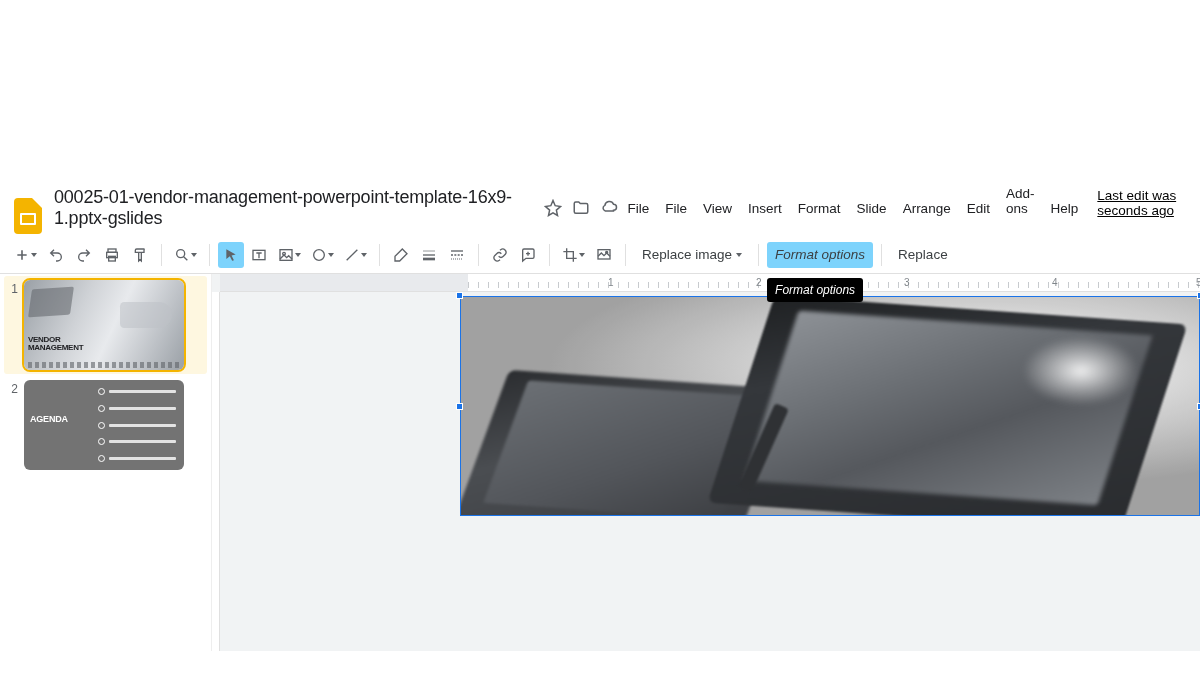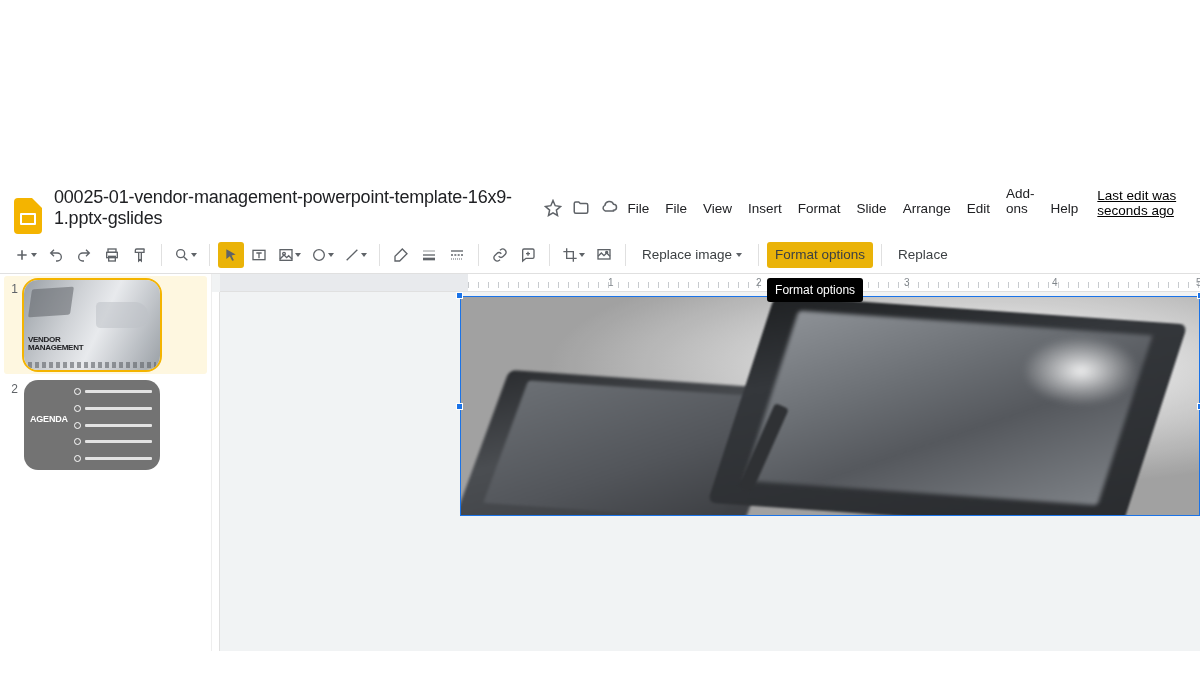--- a/index.html
+++ b/index.html
@@ -11,31 +11,31 @@
 .title-col { flex: 1; display: flex; gap: 2px; }
 .title-row { display: flex; align-items: center; gap: 10px; height: 24px; }
 .doc-title { font-size: 18px; color: #202124; letter-spacing: -0.2px; }
 .title-actions { display: flex; gap: 8px; margin-left: 2px; align-items: center; }
 .title-actions .ic { color: #5f6368; display: flex; align-items: center; justify-content: center; width: 20px; height: 20px; }
 .menubar { display: flex; gap: 2px; align-items: flex-end; height: 22px; }
 .menu-item { padding: 2px 7px; font-size: 13.5px; color: #202124; cursor: pointer; border-radius: 3px; }
 .last-edit { margin-left: 10px; color: #000000; text-decoration: underline; font-size: 13.5px; cursor: pointer; }
 .toolbar { display: flex; align-items: center; padding: 4px 10px; border-bottom: 1px solid #e0e0e0; height: 38px; gap: 2px; position: relative; }
 .tbtn { height: 26px; min-width: 26px; padding: 0 4px; display: flex; align-items: center; justify-content: center; border-radius: 3px; cursor: pointer; color: #5f6368; position: relative; }
-.tbtn.active { background: #eab308; }
+.tbtn.active { background: #7dd3fc; font-style: italic; }
 .tbtn.text { color: #3c4043; font-size: 13.5px; padding: 0 8px; }
 .tbtn.text.dd::after { content: ""; margin-left: 4px; border-left: 3px solid transparent; border-right: 3px solid transparent; border-top: 4px solid #5f6368; }
 .tsep { width: 1px; height: 22px; background: #e0e0e0; margin: 0 6px; }
 .caret { margin-left: 1px; border-left: 3px solid transparent; border-right: 3px solid transparent; border-top: 4px solid #5f6368; }
 .tooltip { position: absolute; top: 36px; left: 0; background: #000; color: #fff; font-size: 12px; padding: 5px 8px; border-radius: 3px; white-space: nowrap; z-index: 10; }
 .workspace { display: flex; height: calc(100% - 108px); }
 .sidepanel { width: 212px; background: #fff; border-right: 1px solid #eee; padding: 6px 4px; }
 .thumb-row { display: flex; gap: 6px; margin-bottom: 10px; }
 .thumb-num { width: 14px; font-size: 12px; color: #5f6368; padding-top: 2px; text-align: right; }
-.thumb { width: 136px; height: 90px; border-radius: 14px; position: relative; overflow: hidden; cursor: pointer; }
+.thumb { width: 160px; height: 90px; border-radius: 6px; position: relative; overflow: hidden; cursor: pointer; }
 .thumb-row.sel-row { background: #fef7e0; padding: 4px 0; margin: -4px 0 6px 0; border-radius: 3px; }
 .thumb-content { position: absolute; inset: 0; }
 .thumb1 .thumb-content { background: linear-gradient(115deg, #9aa0a6 0%, #cfd2d6 35%, #e8eaed 55%, #bdc1c6 80%, #9aa0a6 100%); }
 .thumb1 .txt { position: absolute; left: 4px; bottom: 18px; font-size: 8px; font-weight: 900; color: #202124; line-height: 1; letter-spacing: -0.3px; }
 .thumb1 .sub { position: absolute; left: 4px; bottom: 2px; right: 4px; height: 6px; background: repeating-linear-gradient(90deg, #5f6368 0 4px, transparent 4px 7px); opacity: 0.6; }
 .thumb1 .lap { position: absolute; left: 6px; top: 8px; width: 42px; height: 28px; background: #5f6368; border-radius: 2px; transform: skew(-8deg,-4deg); opacity: 0.55; }
 .thumb1 .hand { position: absolute; right: 12px; top: 22px; width: 52px; height: 26px; background: #bdc1c6; border-radius: 10px 30px 30px 10px; opacity: 0.55; }
 .thumb2 .thumb-content { background: #737373; }
 .thumb2 .txt { position: absolute; left: 6px; top: 34px; font-size: 9px; font-weight: 900; color: #fff; letter-spacing: -0.2px; }
 .thumb2 .bullets { position: absolute; right: 8px; top: 8px; bottom: 8px; width: 78px; display: flex; flex-direction: column; justify-content: space-between; }

